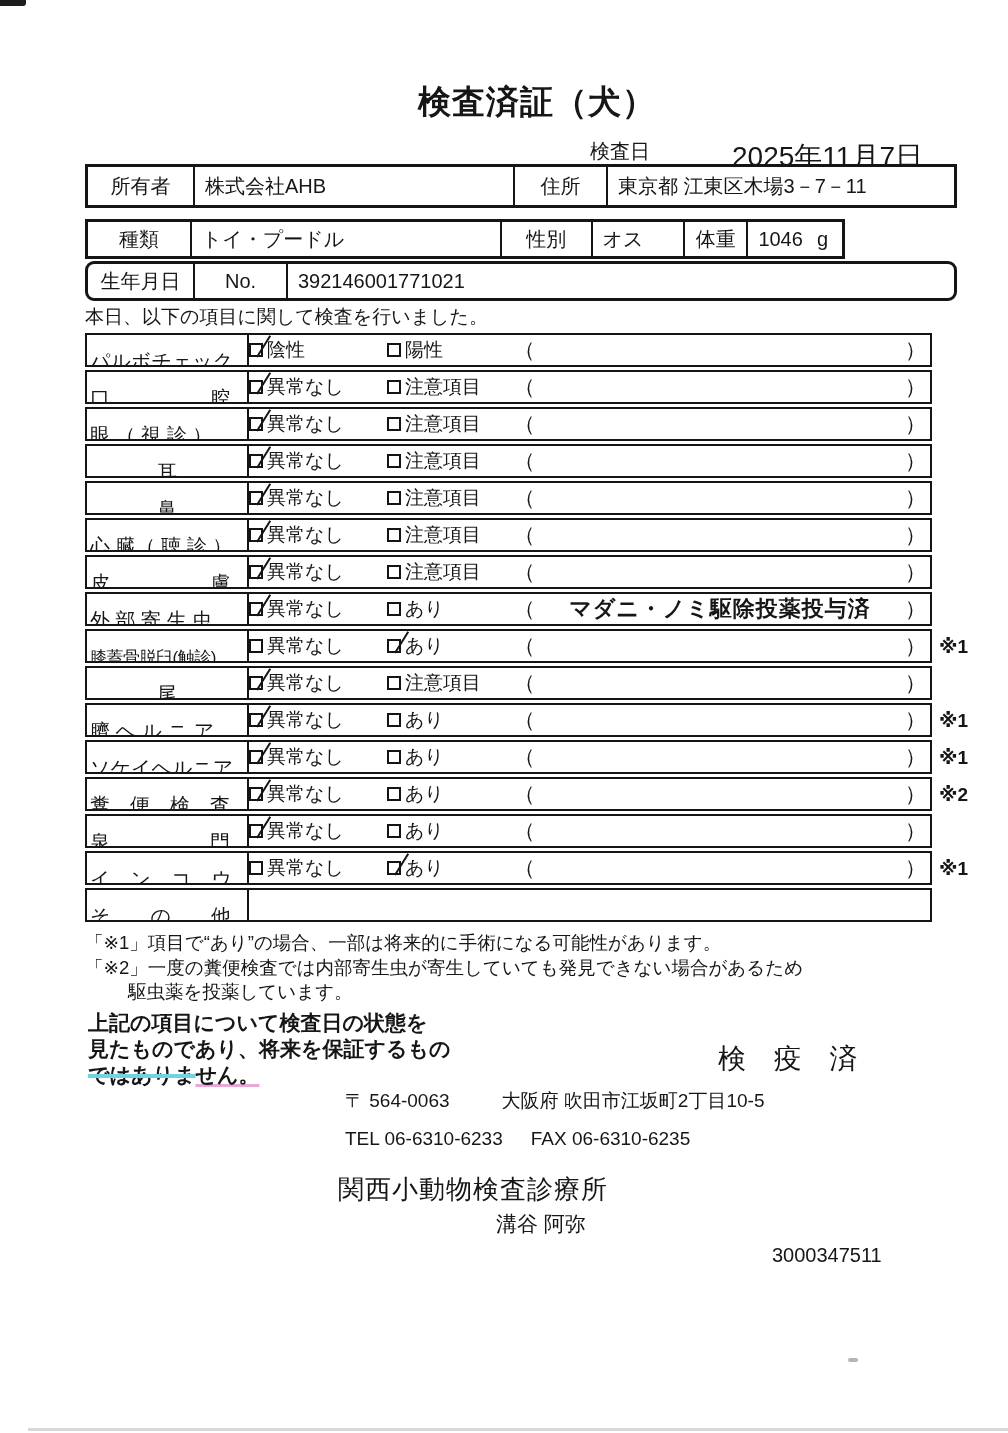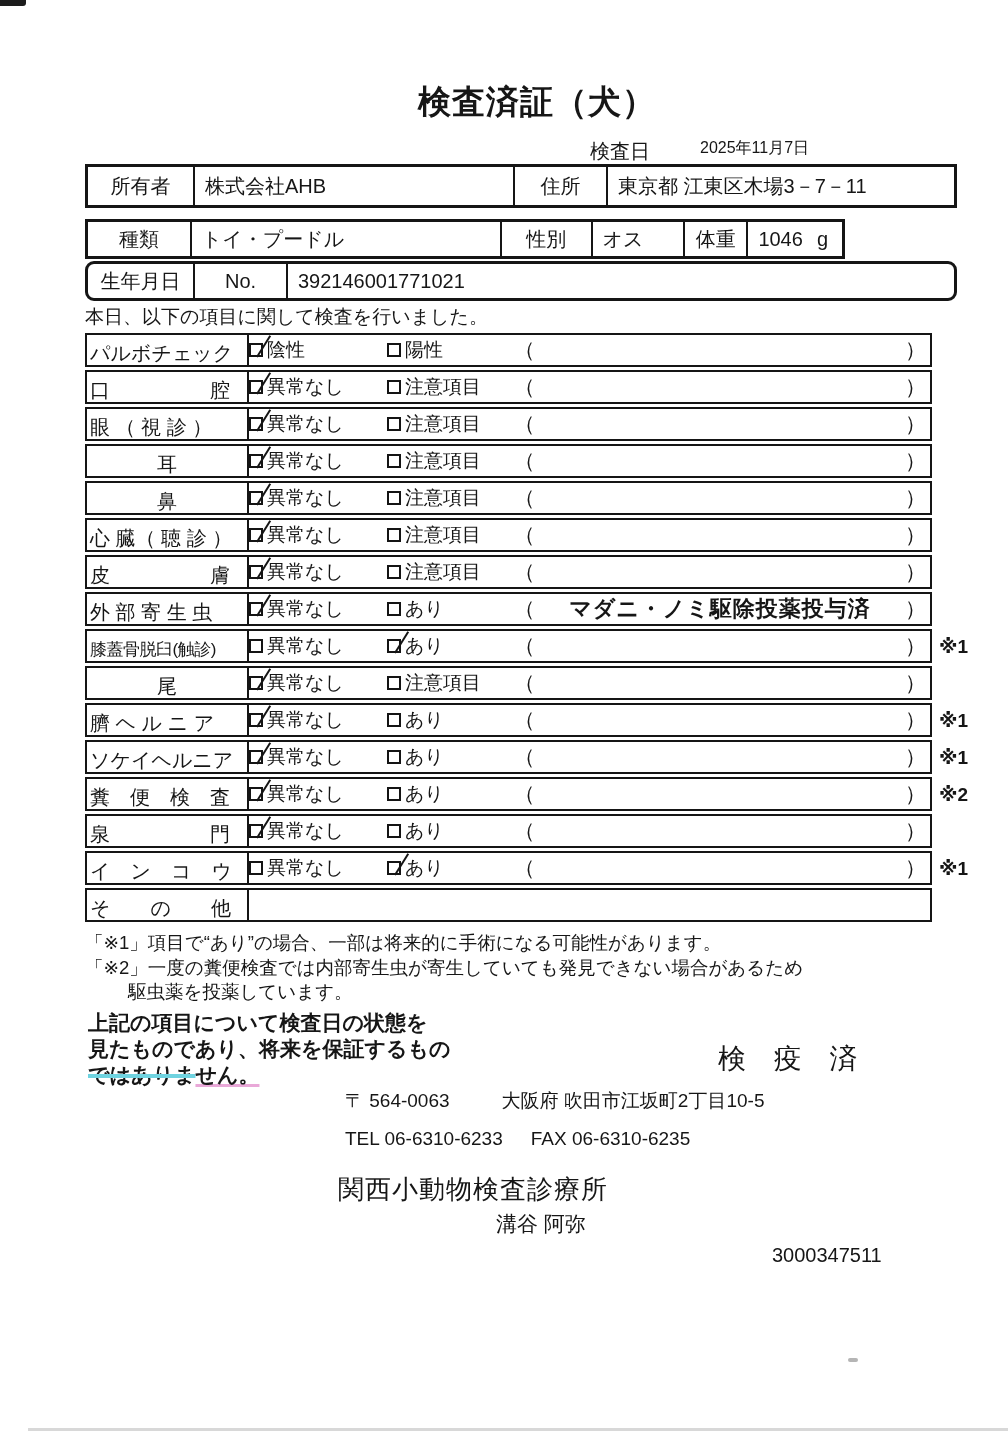--- a/index.html
+++ b/index.html
@@ -15,21 +15,21 @@
   .abs { position:absolute; }
 
   
   .smudge-topleft { left:0; top:0; width:26px; height:6px; background:#1c1c1c; border-radius:0 0 3px 0; }
   .mark-bottom { left:848px; top:1358px; width:10px; height:4px; background:#b5b5b5; border-radius:2px; }
   .bottom-bar { left:28px; top:1428px; width:980px; height:3px; background:#d8d8d8; }
 
   
   .doc-title { left:418px; top:80px; font-size:33px; font-weight:bold; letter-spacing:1px; }
   .exam-date-label { left:590px; top:138px; font-size:20px; }
-  .exam-date { left:700px; top:138px; width:255px; font-size:16px; text-align:left; }
+  .exam-date { left:700px; top:138px; width:255px; font-size:28px; text-align:center; }
 
   
   .htable { display:flex; border:3px solid #151515; background:#fff; }
   .hcell { border-left:2px solid #151515; display:flex; align-items:center; font-size:20px; padding:0 10px; }
   .hcell:first-child { border-left:none; }
   .hcell.key { justify-content:center; padding:0 4px; }
   .t-owner { left:85px; top:164px; width:872px; height:44px; }
   .t-info1 { left:85px; top:219px; width:760px; height:40px; }
   .t-info2 { left:85px; top:261px; width:872px; height:40px;border-radius:9px; }
   .w-key { width:105px; }
@@ -39,21 +39,21 @@
   .w-wkey { width:65px; }
   .w-weight { flex:1; justify-content:flex-end; gap:14px; padding-right:14px; }
   .w-last { flex:1; }
 
   .intro-line { left:85px; top:304px; font-size:19px; }
 
   
   .checklist { left:85px; top:333px; width:920px; }
   .crow { display:flex; align-items:stretch; margin-bottom:3px; height:34px; }
   .rowbox { width:847px; border:2px solid #151515; display:flex; background:#fff; }
-  .lbl { width:162px; border-right:2px solid #151515; font-size:20px; line-height:29px; padding:4px 3px; white-space:pre; overflow:hidden; }
+  .lbl { width:162px; border-right:2px solid #151515; font-size:20px; line-height:29px; padding:12px 3px; white-space:pre; overflow:hidden; }
   .lbl.center { text-align:center; }
   .lbl.small { font-size:17px; line-height:30px; letter-spacing:-0.5px; }
   .opts { flex:1; display:flex; align-items:center; }
   .opt { display:flex; align-items:center; gap:4px; }
   .opt1 { width:138px; }
   .opt2 { width:127px; }
   .optlbl { font-size:19px; }
   .cb { width:14px; height:14px; border:2px solid #141414; position:relative; flex:none; }
   .cb.checked::after {
     content:""; position:absolute; left:5px; bottom:-2px;

